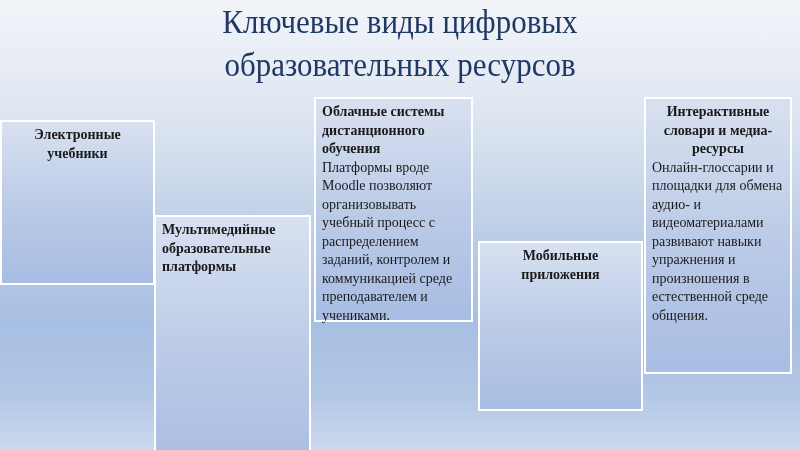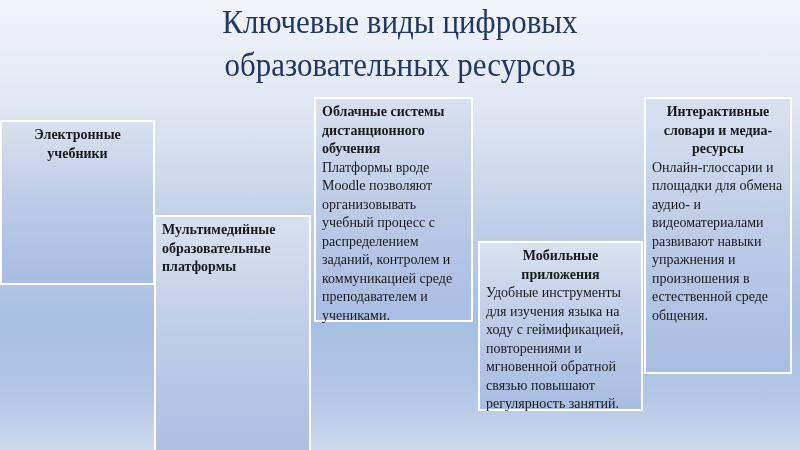--- a/index.html
+++ b/index.html
@@ -40,19 +40,18 @@
   <div class="head">Мультимедийные образовательные платформы</div>
 </div>
 
 <div class="card" style="left:314px; top:97px; width:159px; height:225px;">
   <div class="head" style="padding-right:20px;">Облачные системы дистанционного обучения</div>
   <div class="body">Платформы вроде Moodle позволяют организовывать учебный процесс с распределением заданий, контролем и коммуникацией среде преподавателем и учениками.</div>
 </div>
 
 <div class="card" style="left:478px; top:201px; width:165px; height:170px;margin-top:40px;">
   <div class="head center" style="padding:0 30px;">Мобильные приложения</div>
-  <div class="body">Удобные инструменты для изучения языка на ходу с геймификацией, повторениями и мгновенной обратной связью повышают регулярность занятий.</div>
 </div>
 
 <div class="card" style="left:644px; top:97px; width:148px; height:277px;">
   <div class="head center">Интерактивные словари и медиа-ресурсы</div>
   <div class="body">Онлайн-глоссарии и площадки для обмена аудио- и видеоматериалами развивают навыки упражнения и произношения в естественной среде общения.</div>
 </div>
 
 </body></html>

